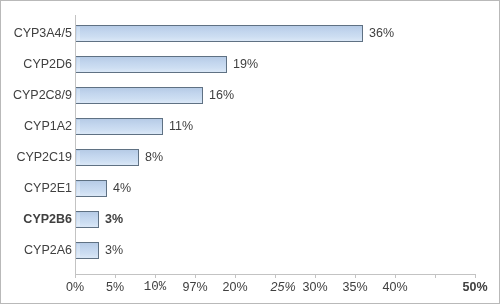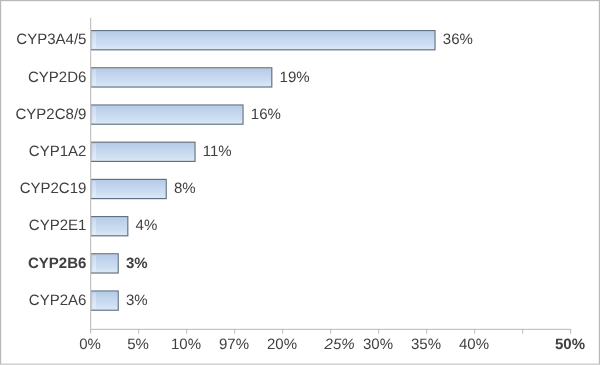--- a/index.html
+++ b/index.html
@@ -199,21 +199,21 @@
       </div>
 
     <div id="y-axis-line"></div>
     <div id="x-axis-line"></div>
     <div id="xaxis-ticks">
         <div class="x-tick" style="left: 74px;"></div>
         <div class="x-tick-label" style="left: 74px;">0%</div>
         <div class="x-tick" style="left: 114px;"></div>
         <div class="x-tick-label" style="left: 114px;">5%</div>
         <div class="x-tick" style="left: 154px;"></div>
-        <div class="x-tick-label" style="left: 154px;">10%</div>
+        <div class="x-tick-label" style="left: 154px; font-family: Liberation Mono, monospace;">10%</div>
         <div class="x-tick" style="left: 194px;"></div>
         <div class="x-tick-label" style="left: 194px;">97%</div>
         <div class="x-tick" style="left: 234px;"></div>
         <div class="x-tick-label" style="left: 234px;">20%</div>
         <div class="x-tick" style="left: 274px;"></div>
         <div class="x-tick-label" style="left: 282px; font-style: italic;">25%</div>
         <div class="x-tick" style="left: 314px;"></div>
         <div class="x-tick-label" style="left: 314px;">30%</div>
         <div class="x-tick" style="left: 354px;"></div>
         <div class="x-tick-label" style="left: 354px;">35%</div>

